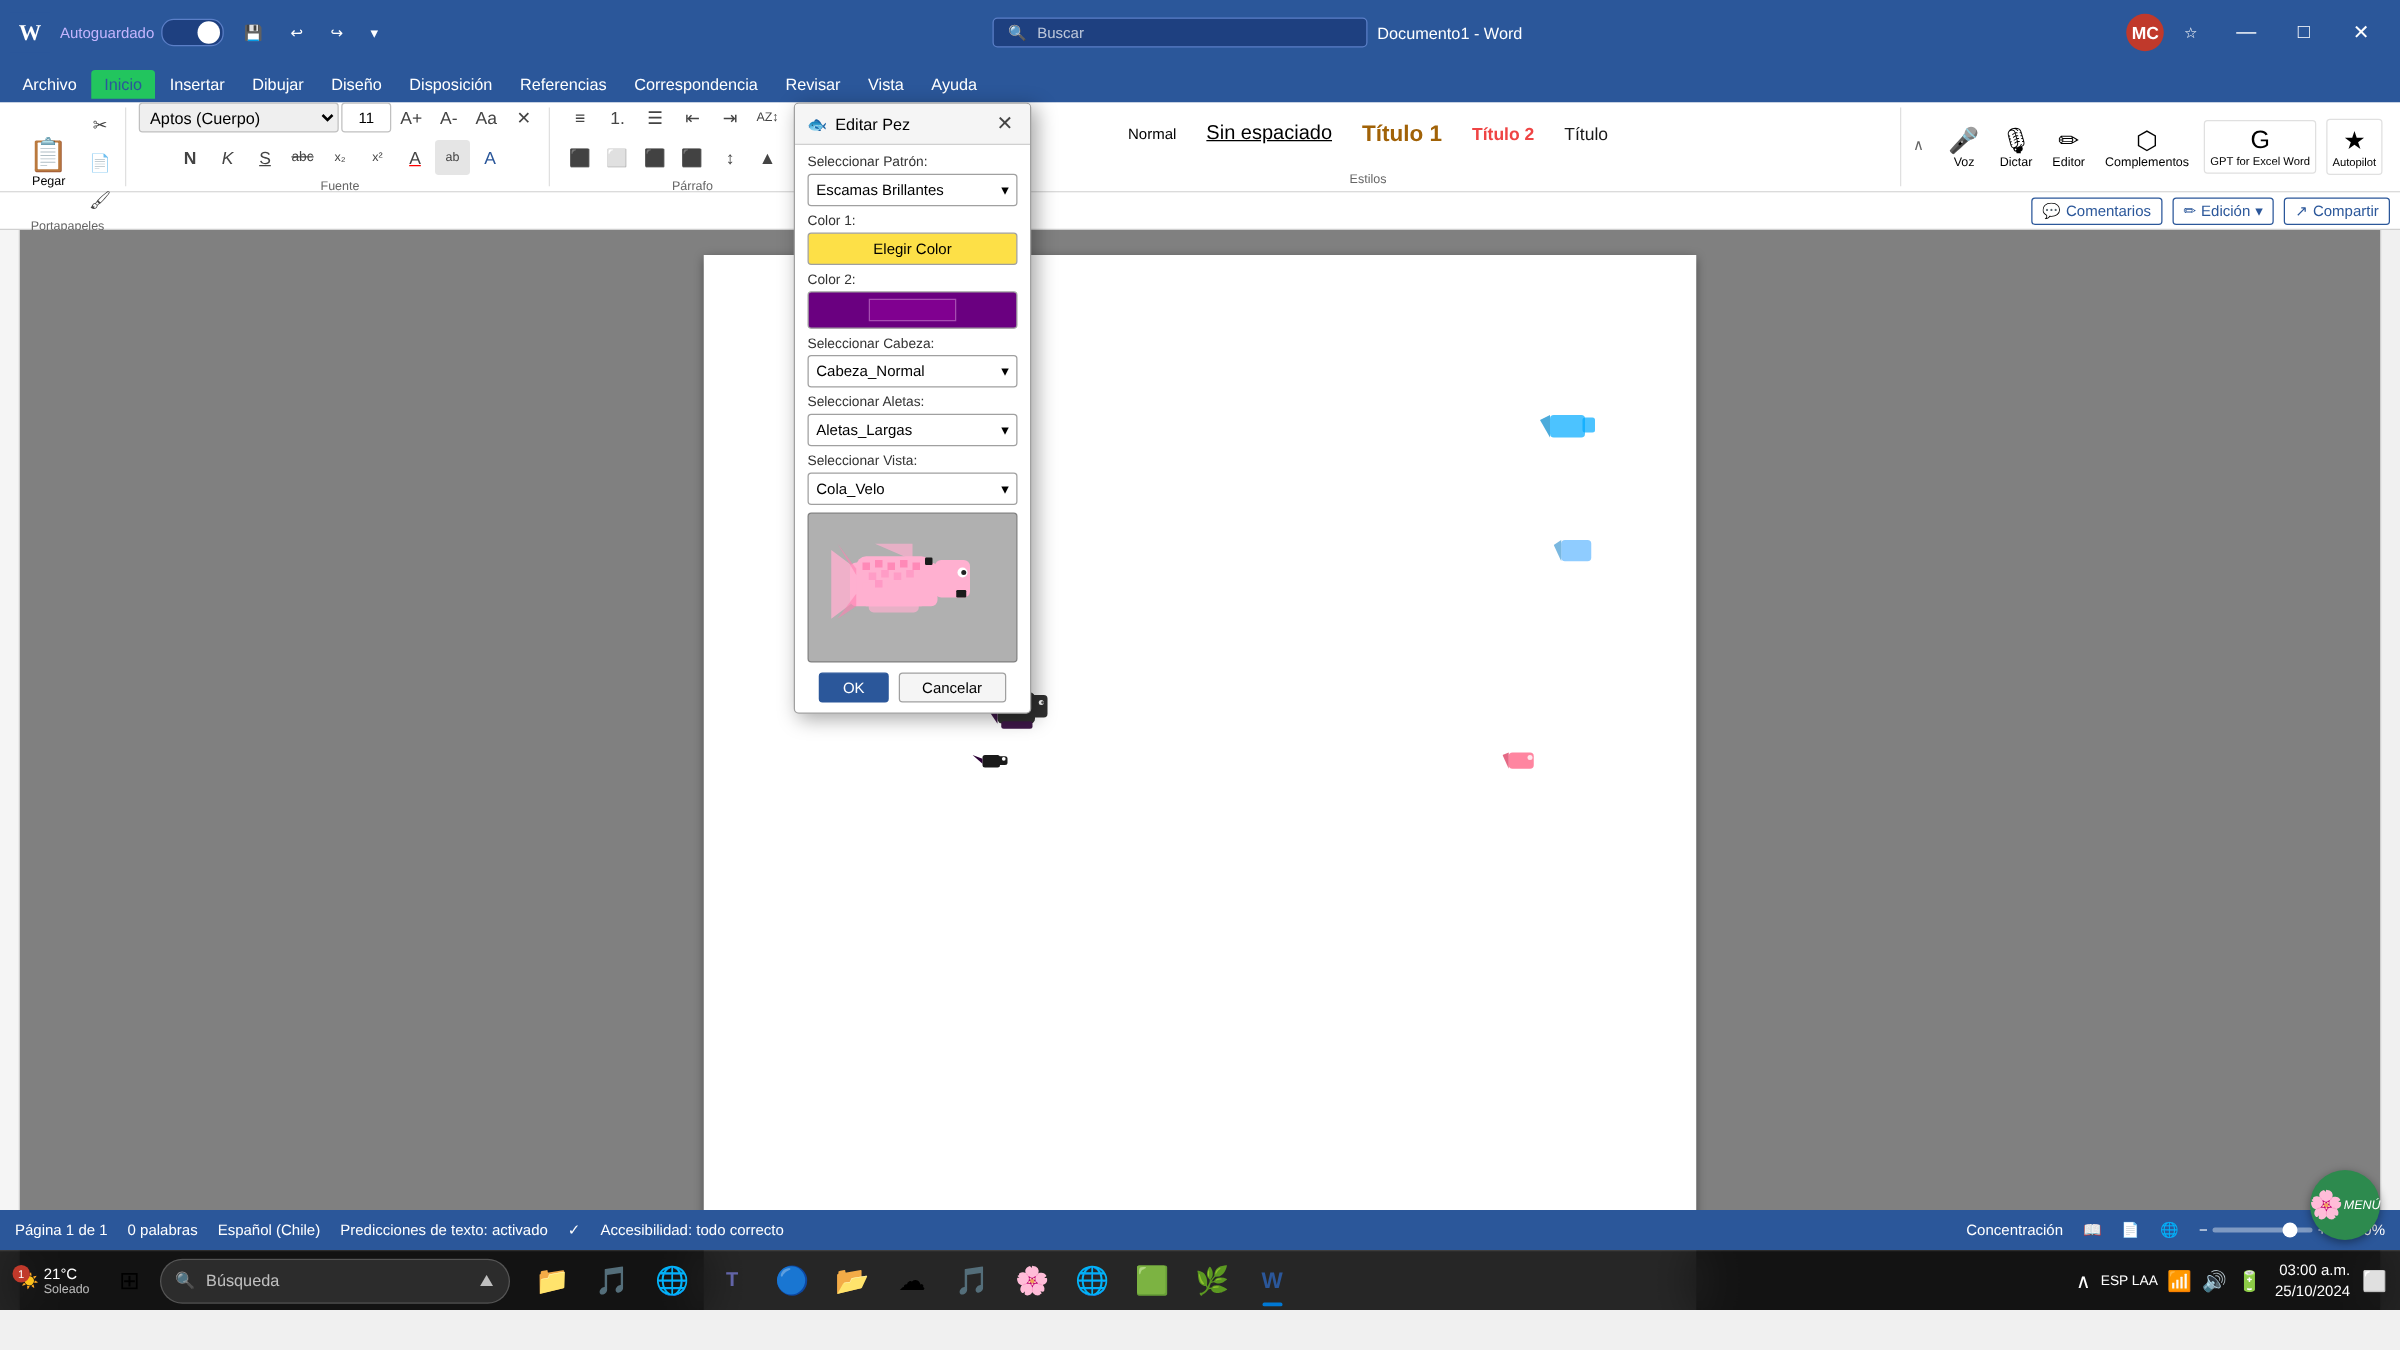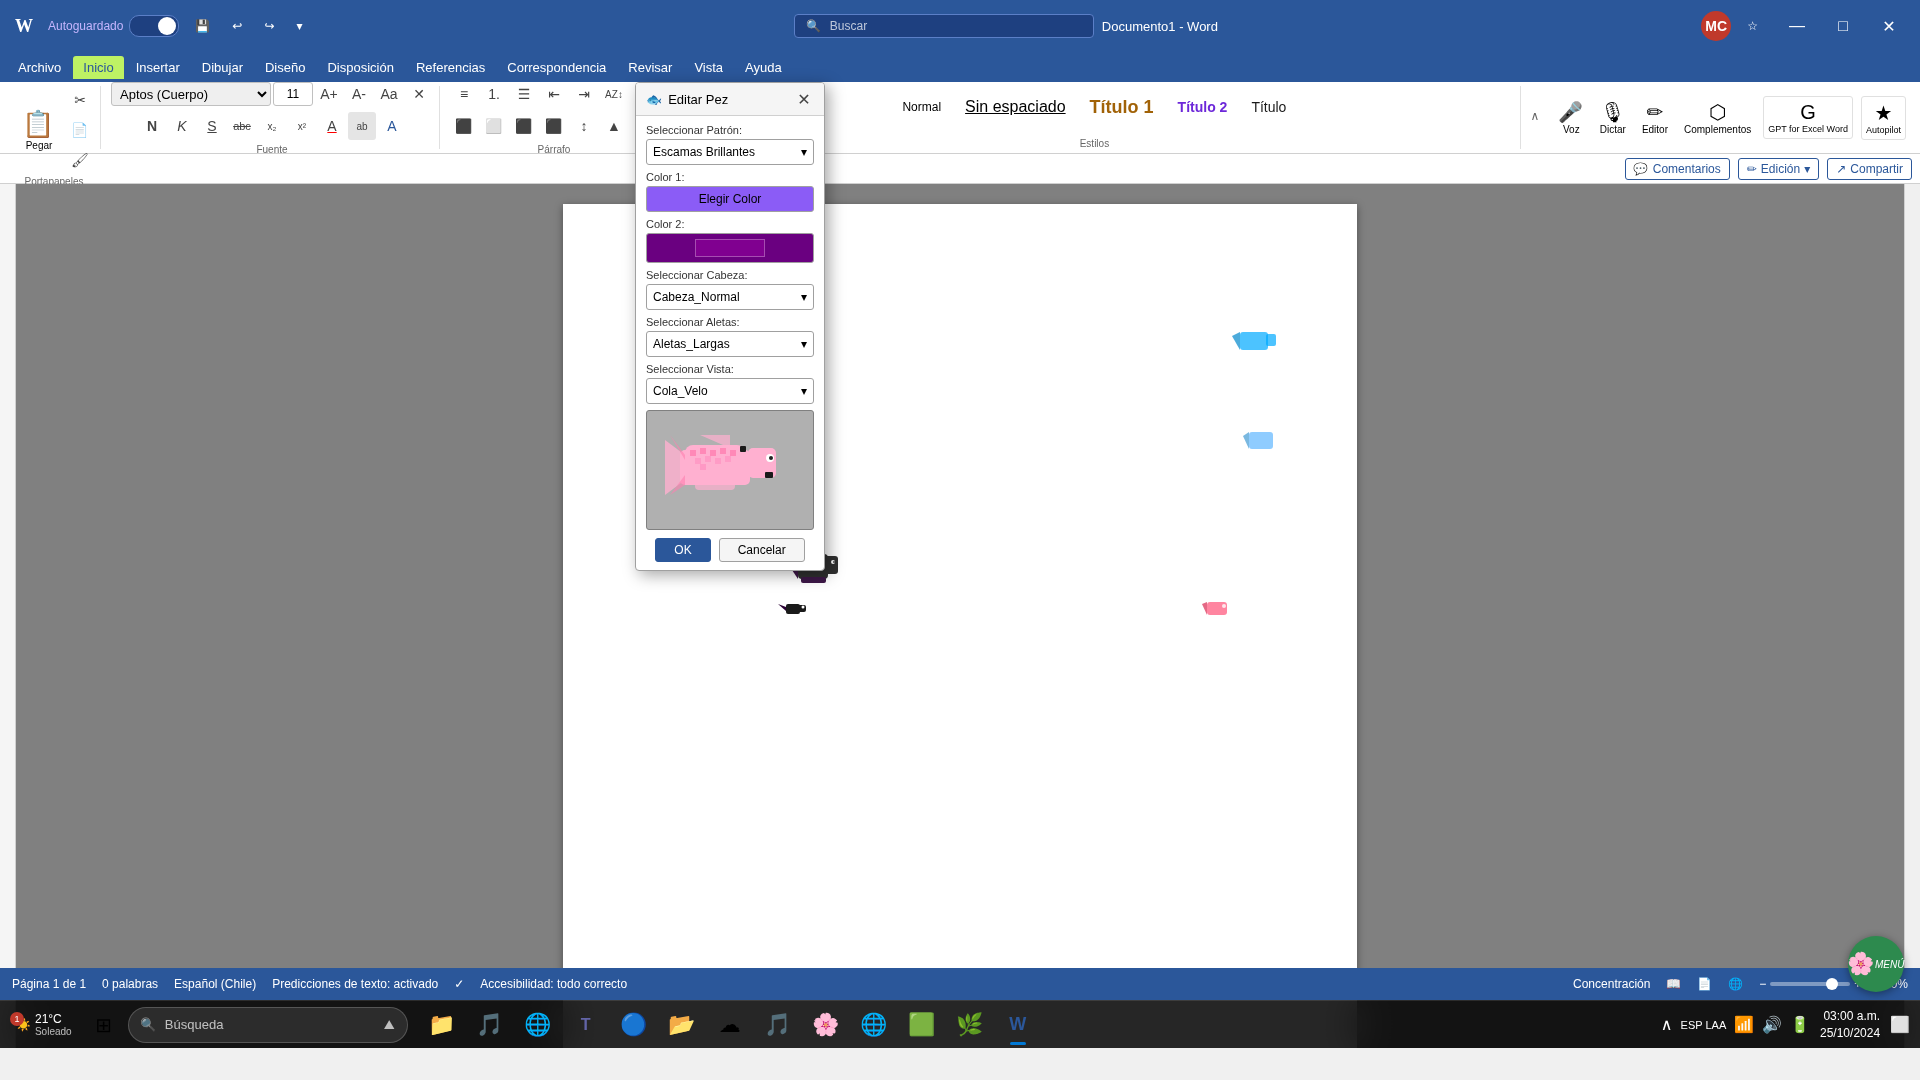--- a/index.html
+++ b/index.html
@@ -63,21 +63,21 @@
       padding: 0 8px;
       gap: 2px;
     }
     .ribbon-tab {
       color: white;
       padding: 4px 10px;
       cursor: pointer;
       font-size: 13px;
       border-radius: 3px;
     }
-    .ribbon-tab.active { background: #bef264; color: #2b579a; border-radius: 3px 3px 0 0; }
+    .ribbon-tab.active { background: #22c55e; color: #2b579a; border-radius: 3px 3px 0 0; }
 
     
     #toolbar {
       background: white;
       border-bottom: 1px solid #d0d0d0;
       height: 72px;
       display: flex;
       align-items: stretch;
       padding: 4px 8px;
       gap: 4px;
@@ -215,21 +215,21 @@
       background: white;
       height: 26px;
     }
     .color-btn {
       width: 100%;
       border: 1px solid #a0a0a0;
       border-radius: 3px;
       padding: 3px 8px;
       font-size: 12px;
       cursor: pointer;
-      background: #8b5cf6;
+      background: #fde047;
       text-align: center;
       height: 26px;
     }
     .color-swatch {
       width: 100%;
       height: 30px;
       border: 1px solid #a0a0a0;
       border-radius: 3px;
       display: flex; align-items: center; justify-content: center;
       position: relative;
@@ -467,21 +467,21 @@
       <div class="tb-icon-btn">□</div>
     </div>
     <div class="group-label">Párrafo</div>
   </div>
 
   <div class="toolbar-group" style="flex-direction:column;justify-content:space-between;flex:1;">
     <div id="styles-ribbon">
       <div class="style-btn">Normal</div>
       <div class="style-btn" style="font-size:16px;text-decoration:underline;">Sin espaciado</div>
       <div class="style-btn heading1">Título 1</div>
-      <div class="style-btn" style="font-size:14px;font-weight:bold;color:#6d28d9;">Título 2</div>
+      <div class="style-btn" style="font-size:14px;font-weight:bold;color:#ef4444;">Título 2</div>
       <div class="style-btn" style="font-size:14px;color:#1a1a1a;">Título</div>
     </div>
     <div class="group-label">Estilos</div>
   </div>
 
   <div class="collapse-btn">∧</div>
 
   <div class="toolbar-group" style="gap:8px;flex-shrink:0;">
     <div style="display:flex;flex-direction:column;align-items:center;cursor:pointer;padding:4px;">
       <span style="font-size:20px;">🎤</span>

